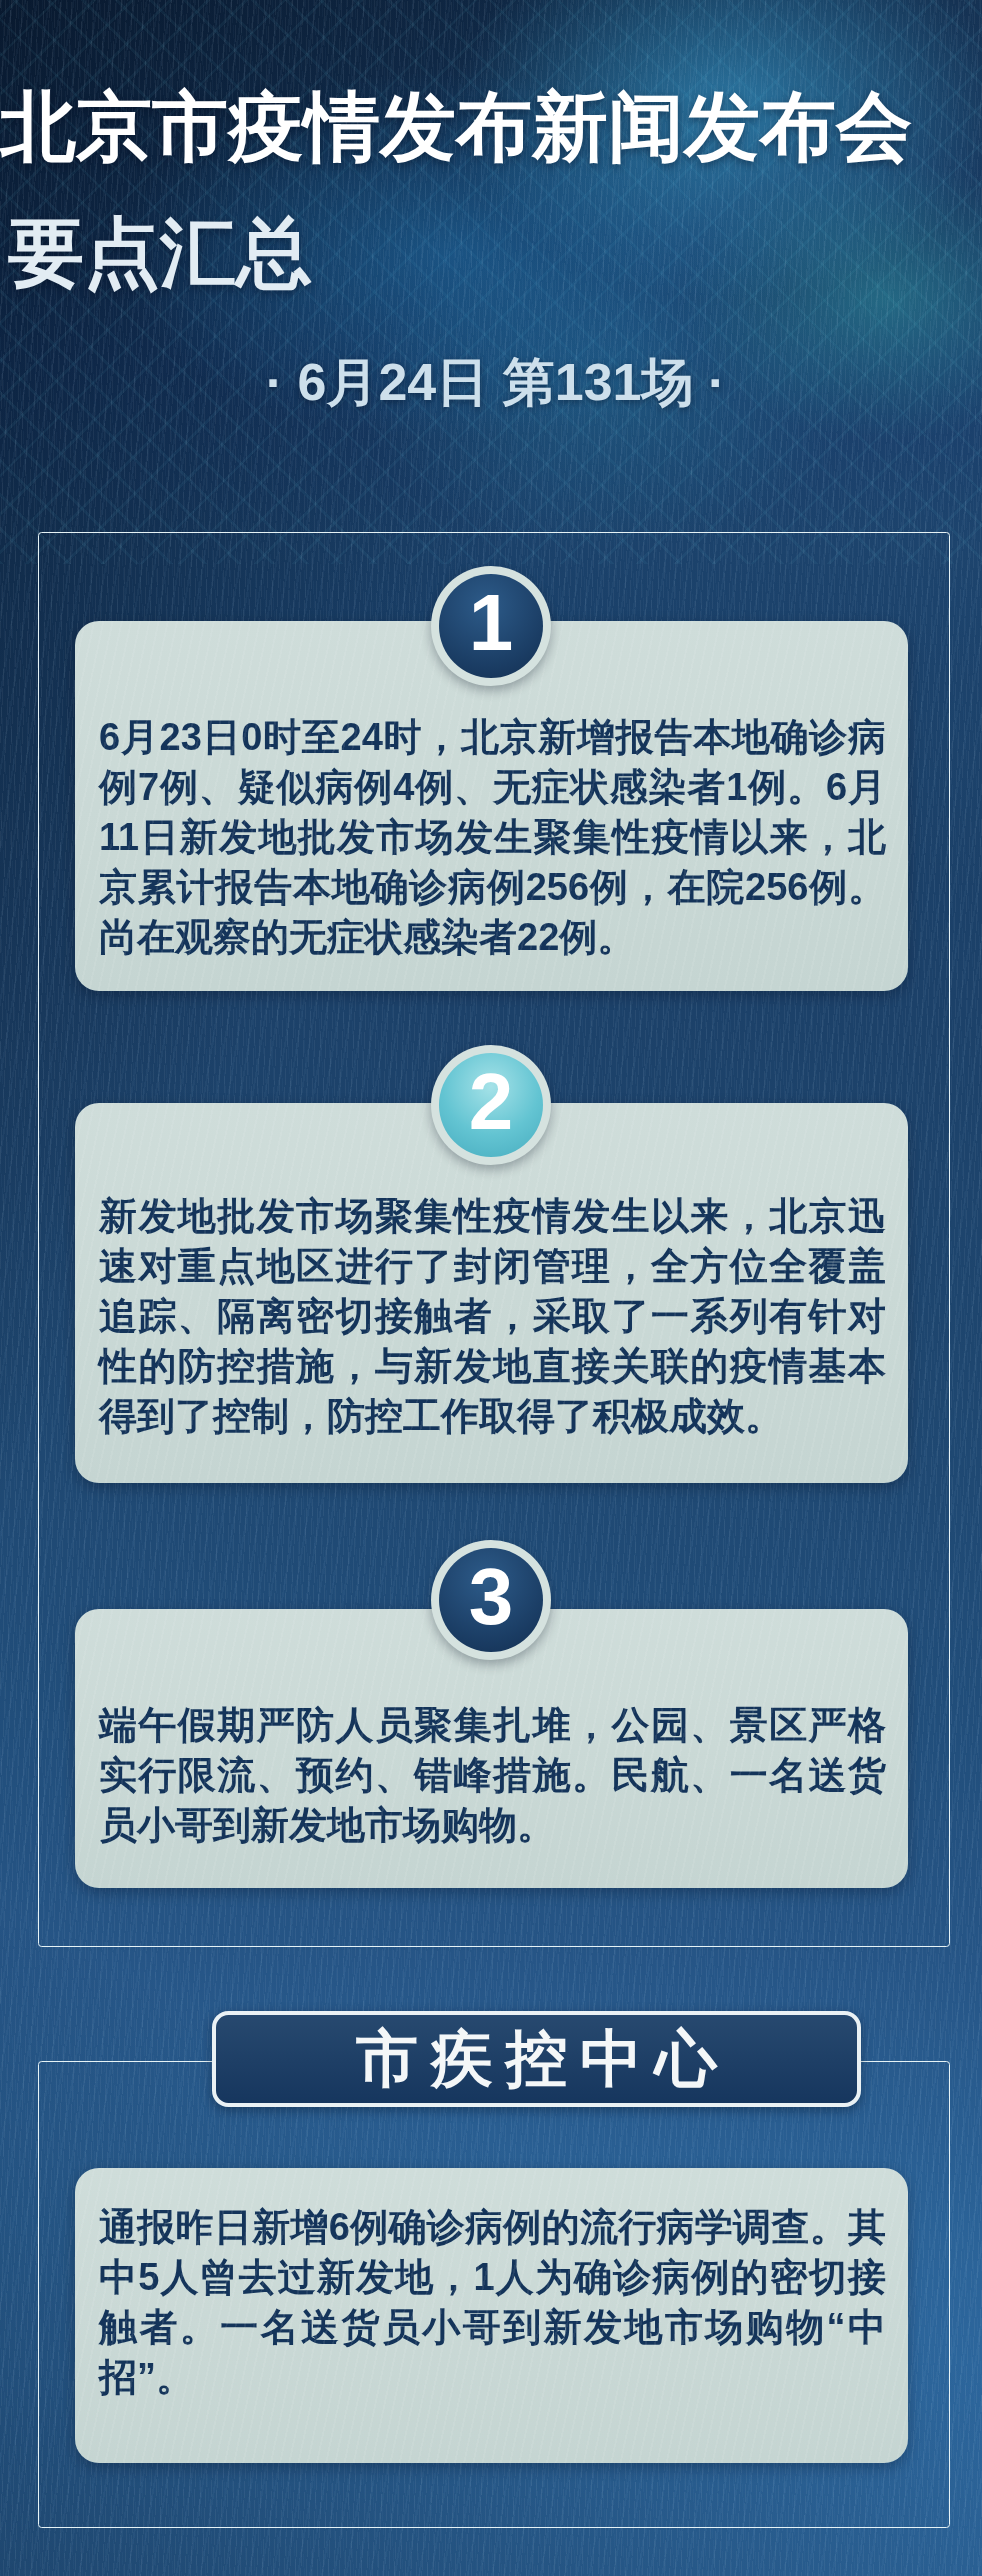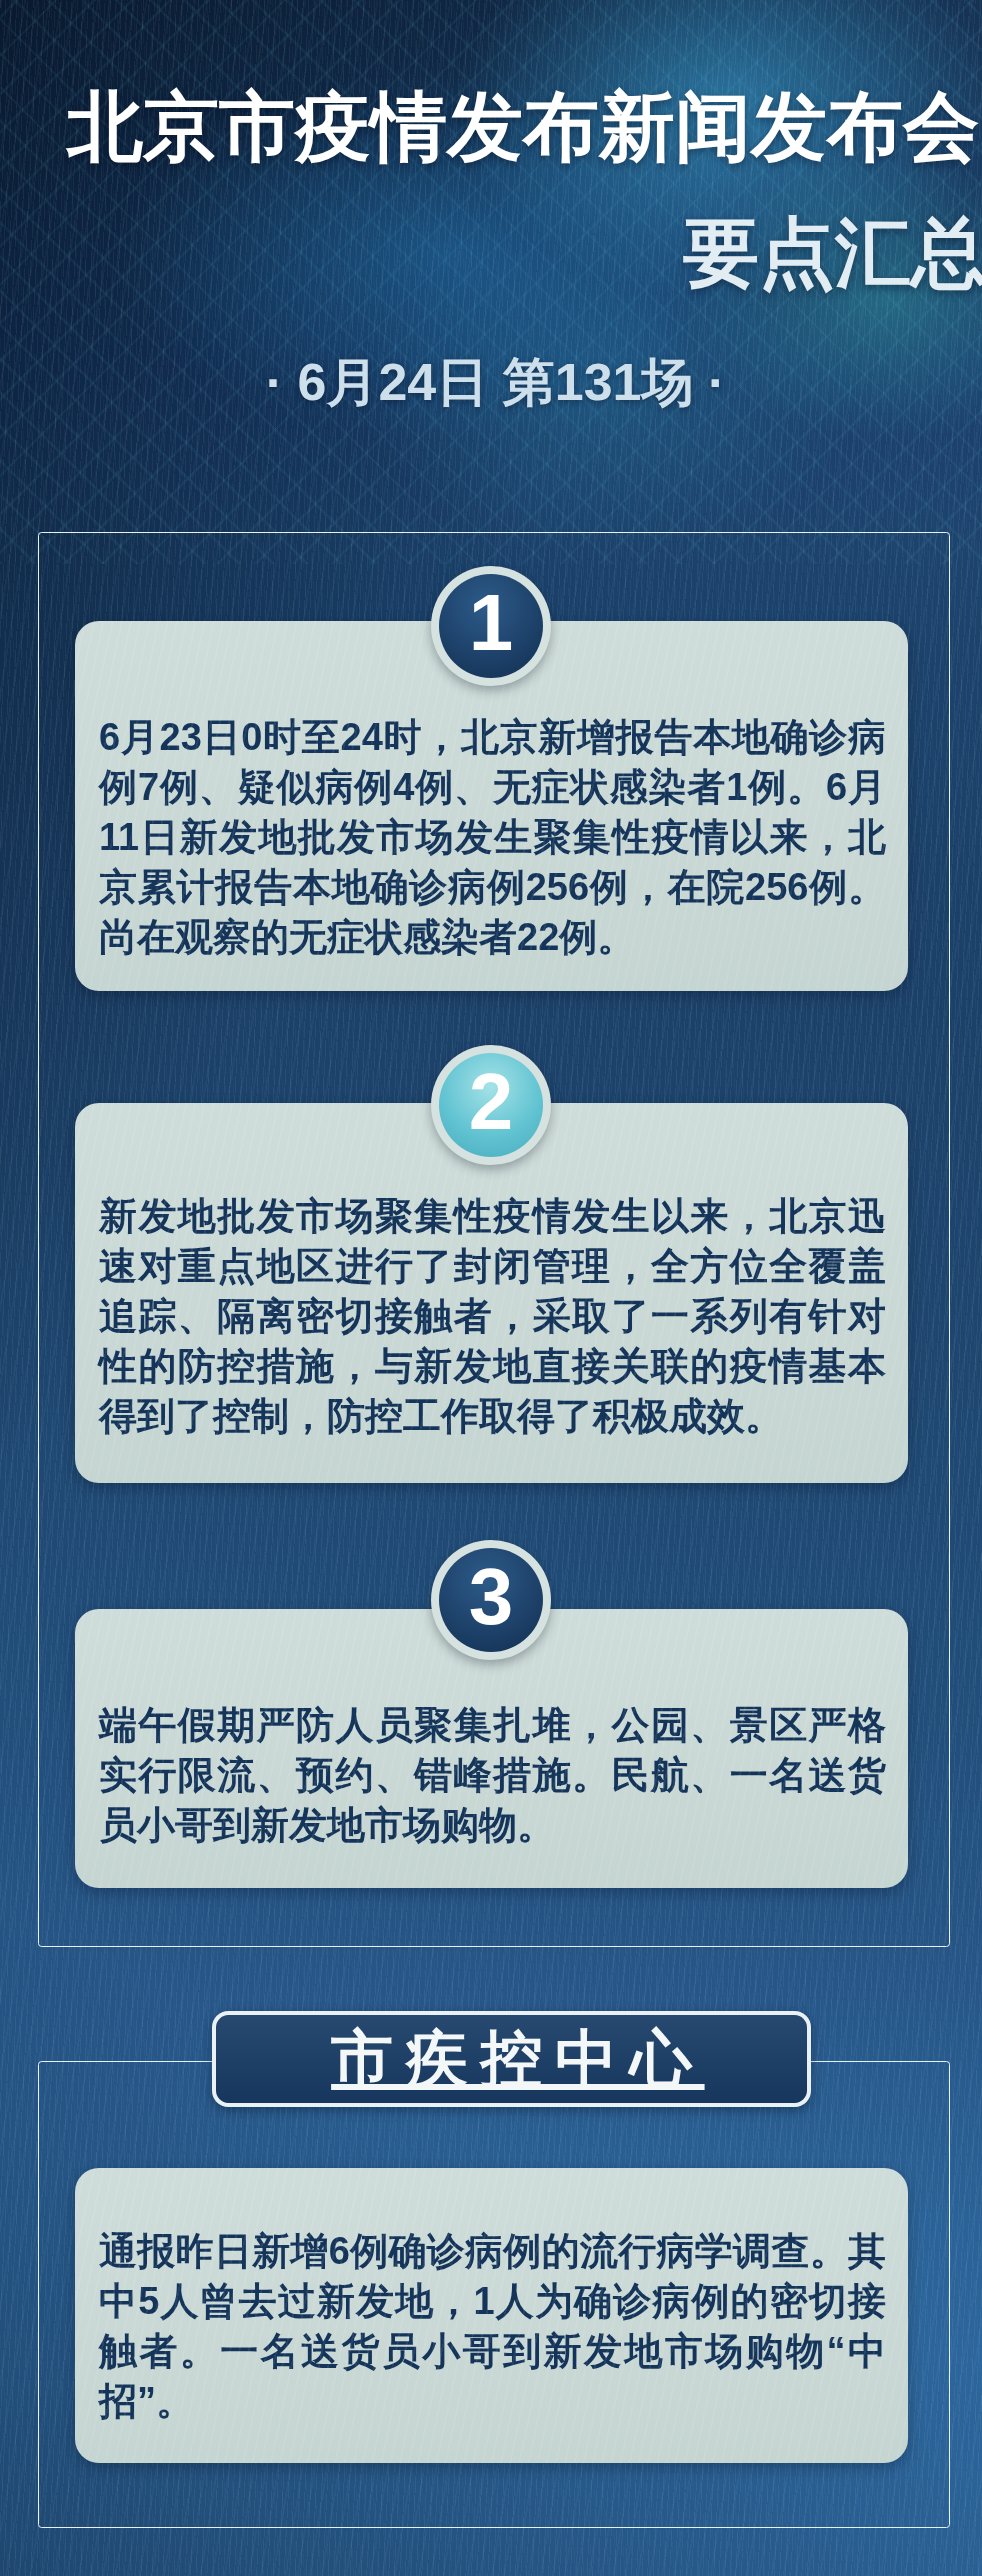--- a/index.html
+++ b/index.html
@@ -38,21 +38,21 @@
   }
   .fx-rain {
     position:absolute; inset:0;
     background:
       repeating-linear-gradient(93deg, rgba(255,255,255,0.055) 0 0.9px, transparent 0.9px 5.5px),
       repeating-linear-gradient(99deg, rgba(185,222,255,0.045) 0 1.8px, transparent 1.8px 12px),
       repeating-linear-gradient(86deg, rgba(160,205,245,0.035) 0 0.9px, transparent 0.9px 8.2px);
   }
   
   .title-line {
-    position:absolute; left:0; width:979px; text-align:right;
+    position:absolute; left:0; width:979px; text-align:left;
     color:#ffffff; font-size:76px; line-height:102px;
     text-shadow:0 2.7px 9px rgba(0,10,30,0.45);
     white-space:nowrap;
   }
   #title1 { top:76px; }
   #title2 { top:202px; color:#e2ecf3;margin-left:8px; }
   #subtitle {
     position:absolute; left:4px; top:344px; width:983px; text-align:center;
     color:#cddfeb; font-size:52px; line-height:76px;
     text-shadow:0 1.8px 7.3px rgba(0,10,30,0.45);
@@ -79,21 +79,21 @@
     z-index:2;
   }
   .card::after { 
     content:""; position:absolute; inset:0; pointer-events:none;
     background:repeating-linear-gradient(102deg, rgba(255,255,255,0.16) 0 1.8px, transparent 1.8px 9px);
     opacity:0.45; border-radius:24px;
   }
   #card-1 { top:621px;  height:370px; }
   #card-2 { top:1103px; height:380px;font-family:Liberation Mono, monospace; }
   #card-3 { top:1609px; height:279px; }
-  #card-cdc { top:2168px; height:295px; padding-top:58px; }
+  #card-cdc { top:2168px; height:295px; padding-top:34px; }
   
   .num-ring {
     position:absolute; left:431px; width:120px; height:120px;
     background:#d5e2df; border-radius:50%;
     box-shadow:0 4.5px 11px rgba(0,12,30,0.30);
     display:flex; align-items:center; justify-content:center;
     z-index:3;
   }
   #ring-1 { top:566px; }
   #ring-2 { top:1045px; }
@@ -101,27 +101,27 @@
   .num-core {
     width:104px; height:104px; border-radius:50%;
     display:flex; align-items:center; justify-content:center;
     color:#ffffff; font-size:80px; line-height:1;
     padding-bottom:5.5px;
   }
   .core-navy { background:radial-gradient(circle at 45% 30%, #2d5b89 0%, #1a3c63 68%, #132e50 100%); }
   .core-teal { background:radial-gradient(circle at 50% 32%, #a5e2e8 0%, #63c4d2 55%, #46abbe 100%); }
   
   #cdc-badge {
-    position:absolute; left:212px; top:2011px; width:599px; height:96px;
+    position:absolute; left:212px; top:2011px; width:649px; height:96px;
     border:4.5px solid #eaf1f4; border-radius:16.4px;
     background:linear-gradient(180deg,#27496f 0%, #16365e 100%);
     box-shadow:0 3.6px 11px rgba(0,12,30,0.35);
     display:flex; align-items:center; justify-content:center;
     color:#f4f7f8; font-size:62px; letter-spacing:12.7px; text-indent:12.7px;
-    z-index:4; white-space:nowrap;text-decoration:underline;
+    z-index:4; white-space:nowrap;
   }
 </style>
 </head>
 <body>
 
 <div class="bg-base"></div>
 <div class="bg-corner"></div>
 <div class="fx-top"></div>
 <div class="fx-rain"></div>
 

